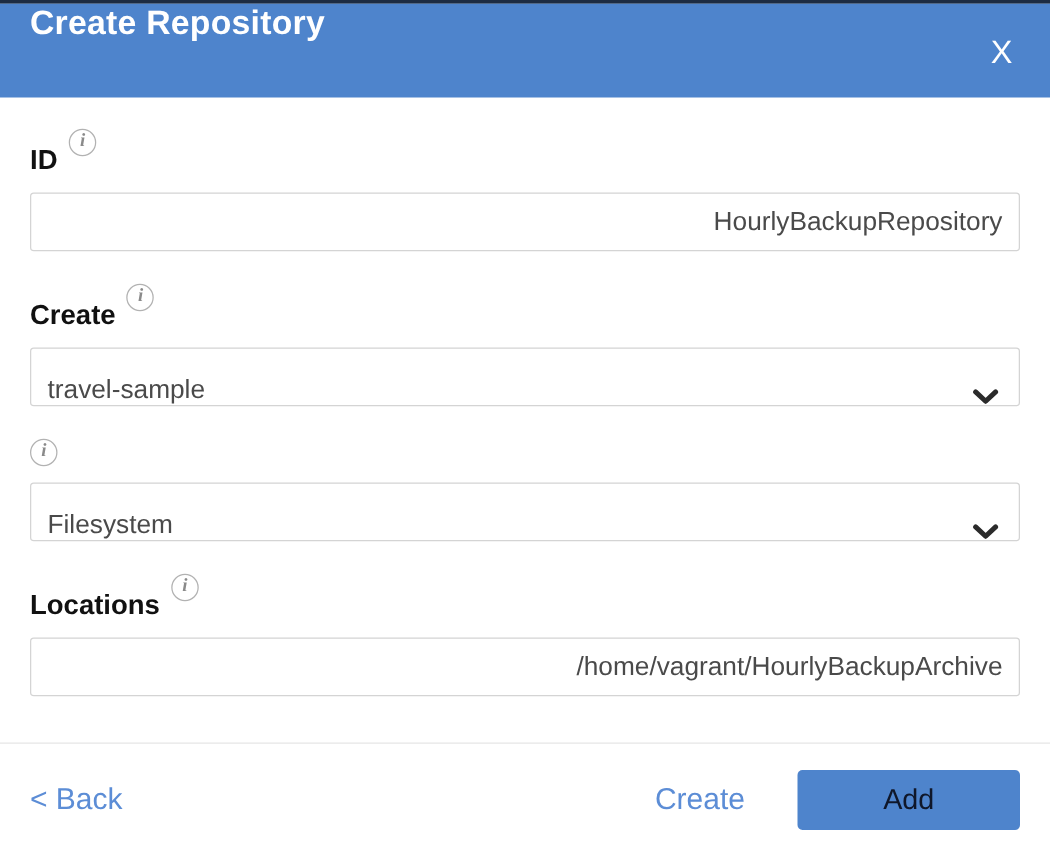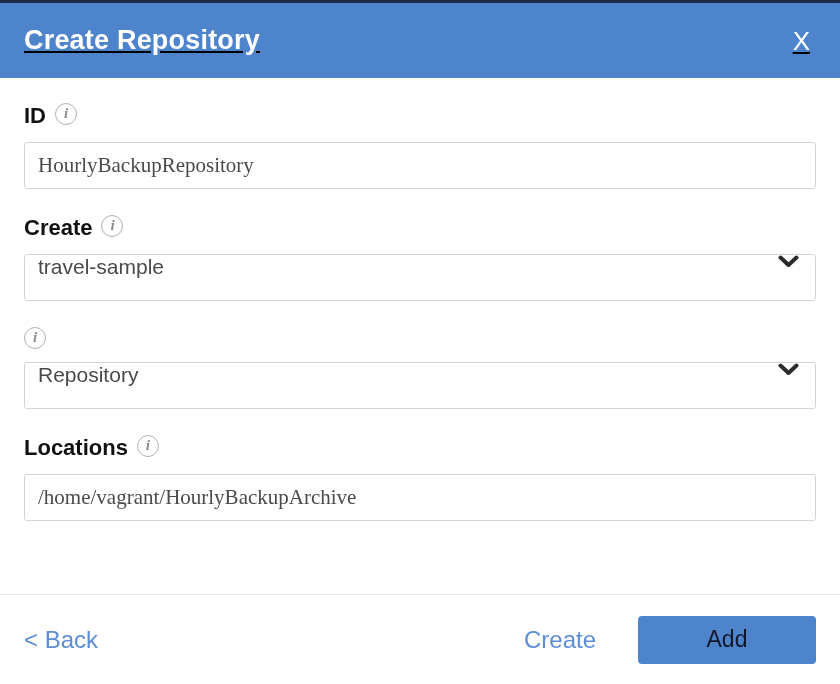--- a/index.html
+++ b/index.html
@@ -17,24 +17,22 @@
     background: #ffffff;
   }
   .top-accent {
     height: 3px;
     background: #1d2c42;
   }
   .header {
     height: 75px;
     background: #4e84cc;
     display: flex;
-    align-items: center;
     justify-content: space-between;
     padding: 0 26px 0 24px;
-    text-decoration: underline;
   }
   .header-title {
     color: #ffffff;
     font-size: 27px;
     font-weight: 700;
     letter-spacing: 0.2px;
   }
   .close-btn {
     color: #ffffff;
     font-size: 26px;
@@ -54,20 +52,21 @@
     align-items: flex-start;
     gap: 9px;
     margin-top: 26px;
   }
   .label-row.first { margin-top: 25px; }
   .field-label {
     font-size: 22px;
     font-weight: 700;
     color: #111111;
     line-height: 26px;
+    margin-top: 12px;
   }
   .info-icon {
     width: 22px;
     height: 22px;
     border: 1.5px solid #b2b2b2;
     border-radius: 50%;
     color: #8a8a8a;
     font-family: "Liberation Serif", serif;
     font-style: italic;
     font-weight: 700;
@@ -78,36 +77,37 @@
     margin-top: 0px;
     cursor: pointer;
     user-select: none;
   }
   .text-input {
     margin-top: 13px;
     width: 792px;
     height: 47px;
     border: 1px solid #d4d4d4;
     border-radius: 3px;
-    font-family: Liberation Serif, serif;
+    font-family: Liberation Sans, sans-serif;
     font-size: 21px;
     color: #4a4a4a;
     padding: 0 13px;
     background: #ffffff;
     display: block;
+    text-align: right;
   }
   .select-box {
     margin-top: 13px;
     width: 792px;
     height: 47px;
     border: 1px solid #d4d4d4;
     border-radius: 3px;
     background: #ffffff;
     display: flex;
-    align-items: flex-start;
+    align-items: flex-end;
     justify-content: space-between;
     padding: 0 16px 0 13px;
     cursor: pointer;
   }
   .select-value {
     font-size: 21px;
     color: #4a4a4a;
   }
   .chevron { display: block; }
   .footer {
@@ -168,21 +168,21 @@
       <span class="select-value">travel-sample</span>
       <svg class="chevron" width="21" height="13" viewBox="0 0 21 13">
         <polyline points="2.5,2.5 10.5,10 18.5,2.5" fill="none" stroke="#2b2b2b" stroke-width="4" stroke-linecap="round" stroke-linejoin="round"></polyline>
       </svg>
     </div>
 
     <div class="label-row">
       <span class="info-icon">i</span>
     </div>
     <div class="select-box">
-      <span class="select-value">Repository</span>
+      <span class="select-value">Filesystem</span>
       <svg class="chevron" width="21" height="13" viewBox="0 0 21 13">
         <polyline points="2.5,2.5 10.5,10 18.5,2.5" fill="none" stroke="#2b2b2b" stroke-width="4" stroke-linecap="round" stroke-linejoin="round"></polyline>
       </svg>
     </div>
 
     <div class="label-row">
       <span class="field-label">Locations</span>
       <span class="info-icon">i</span>
     </div>
     <input type="text" class="text-input" value="/home/vagrant/HourlyBackupArchive" style="">

